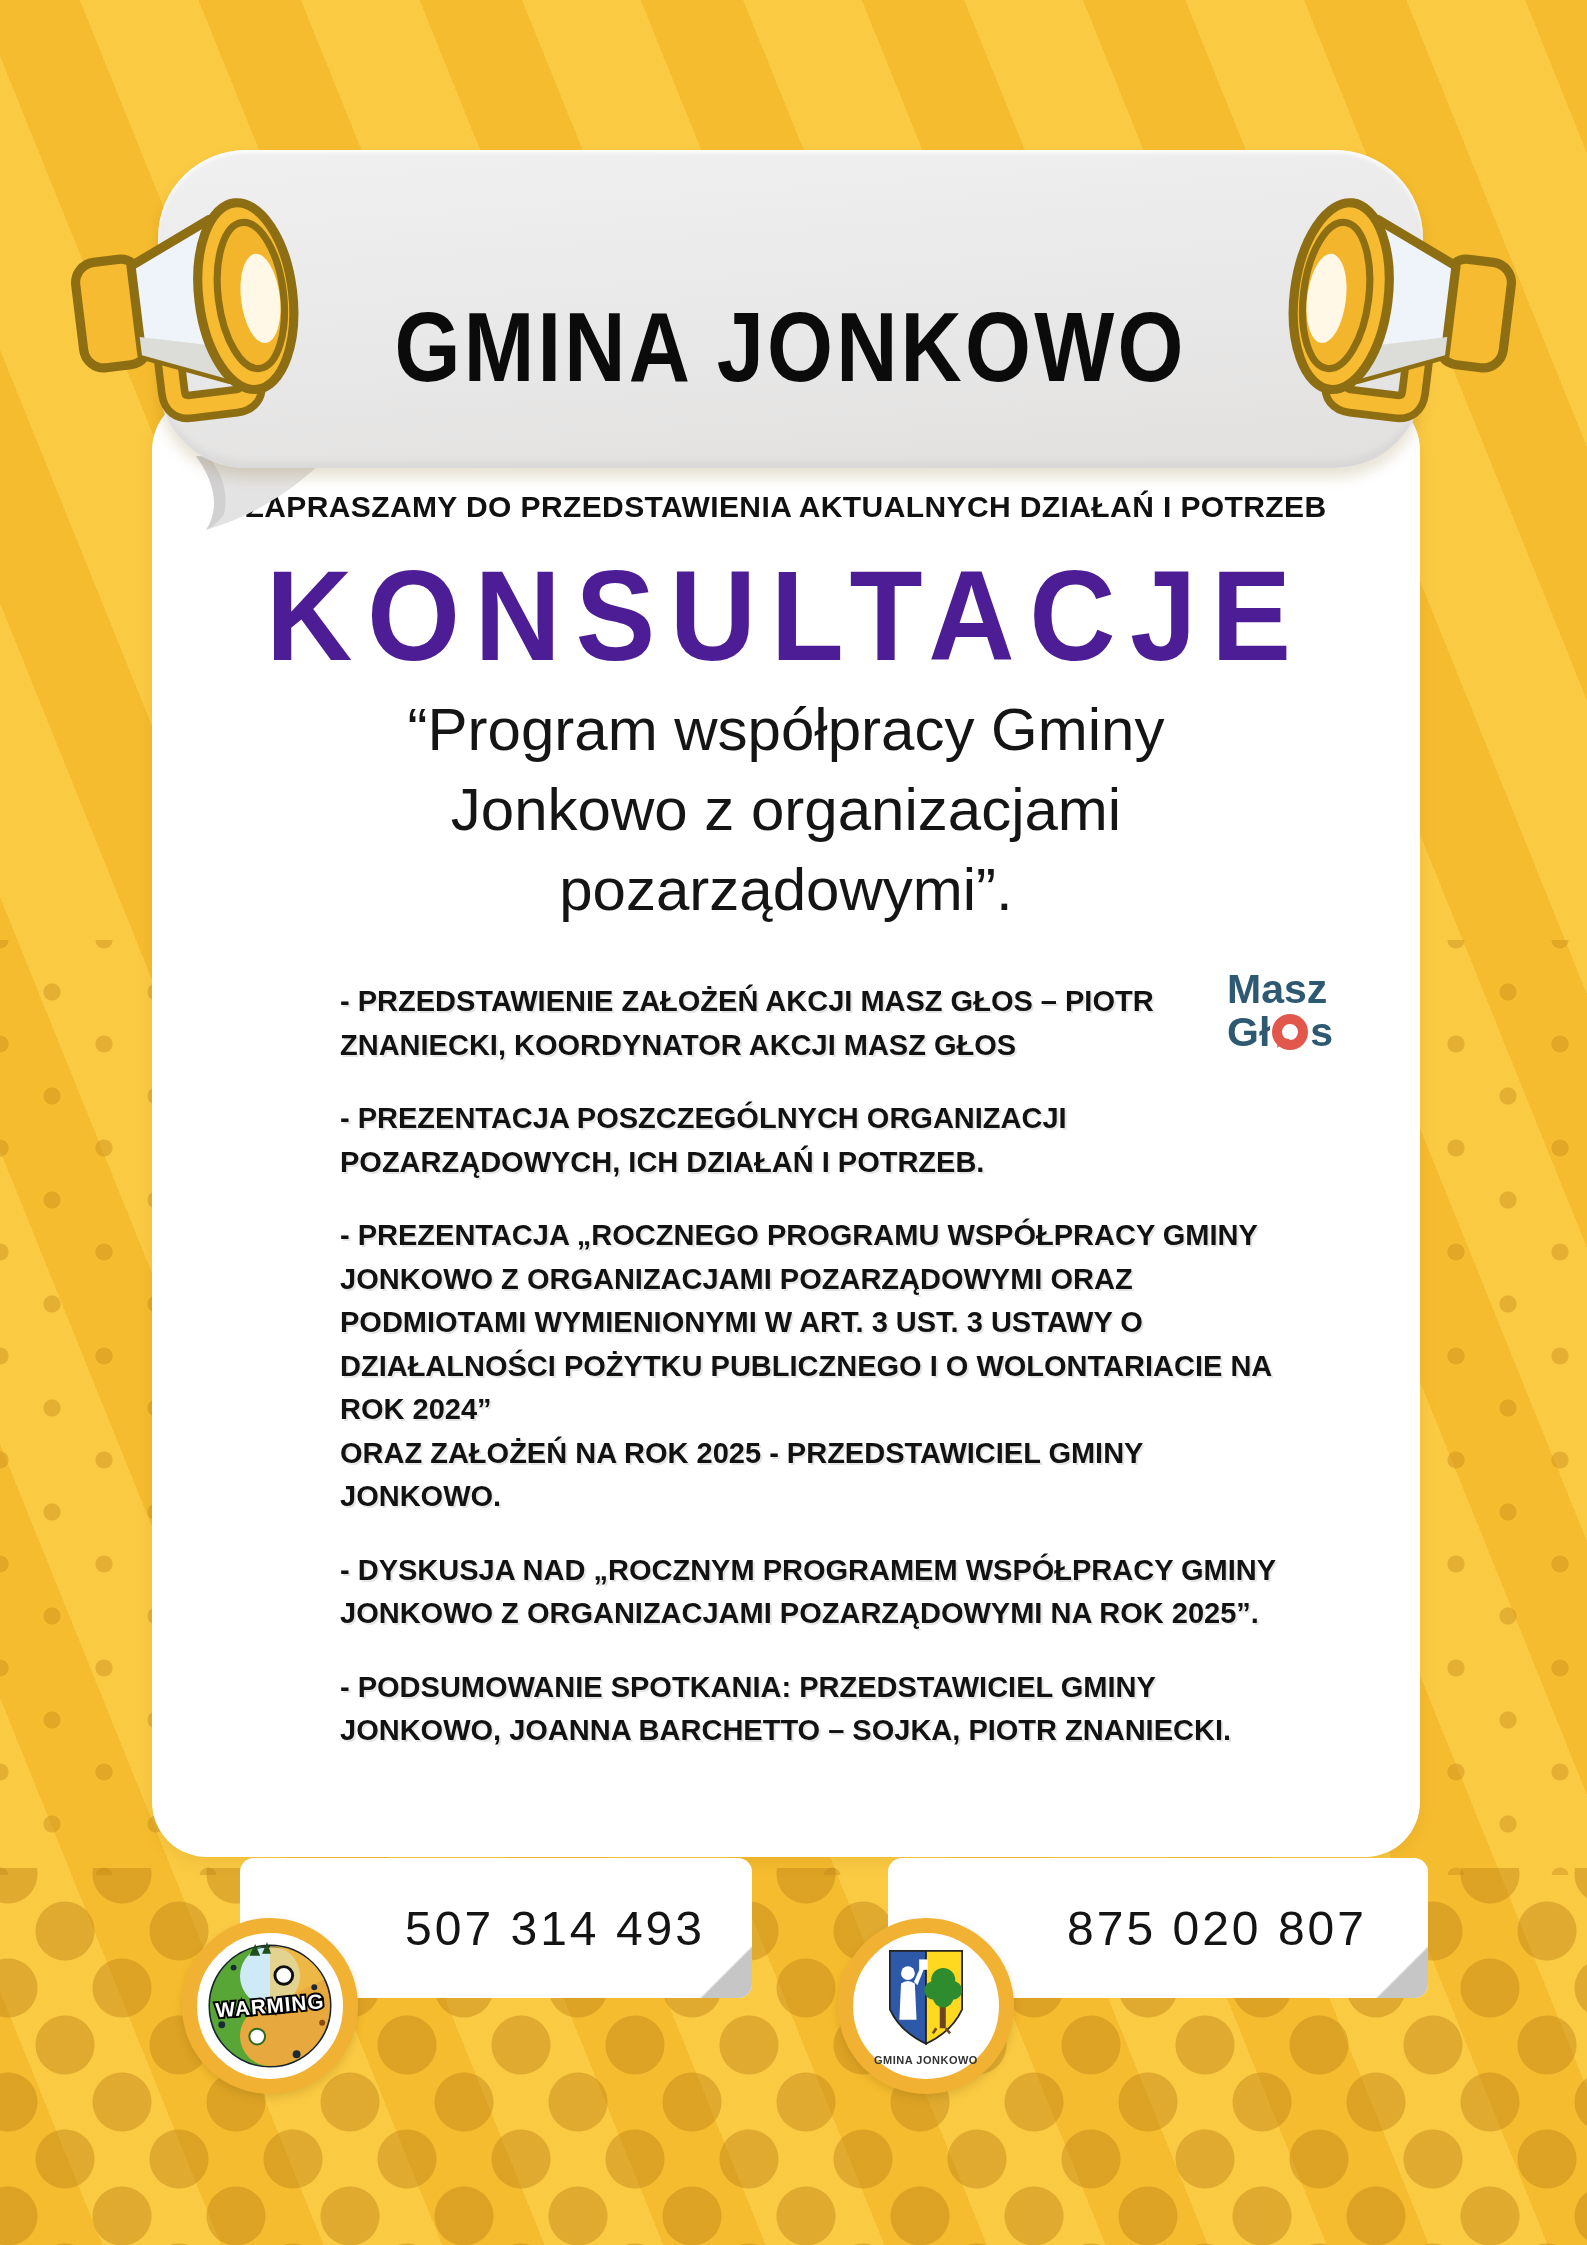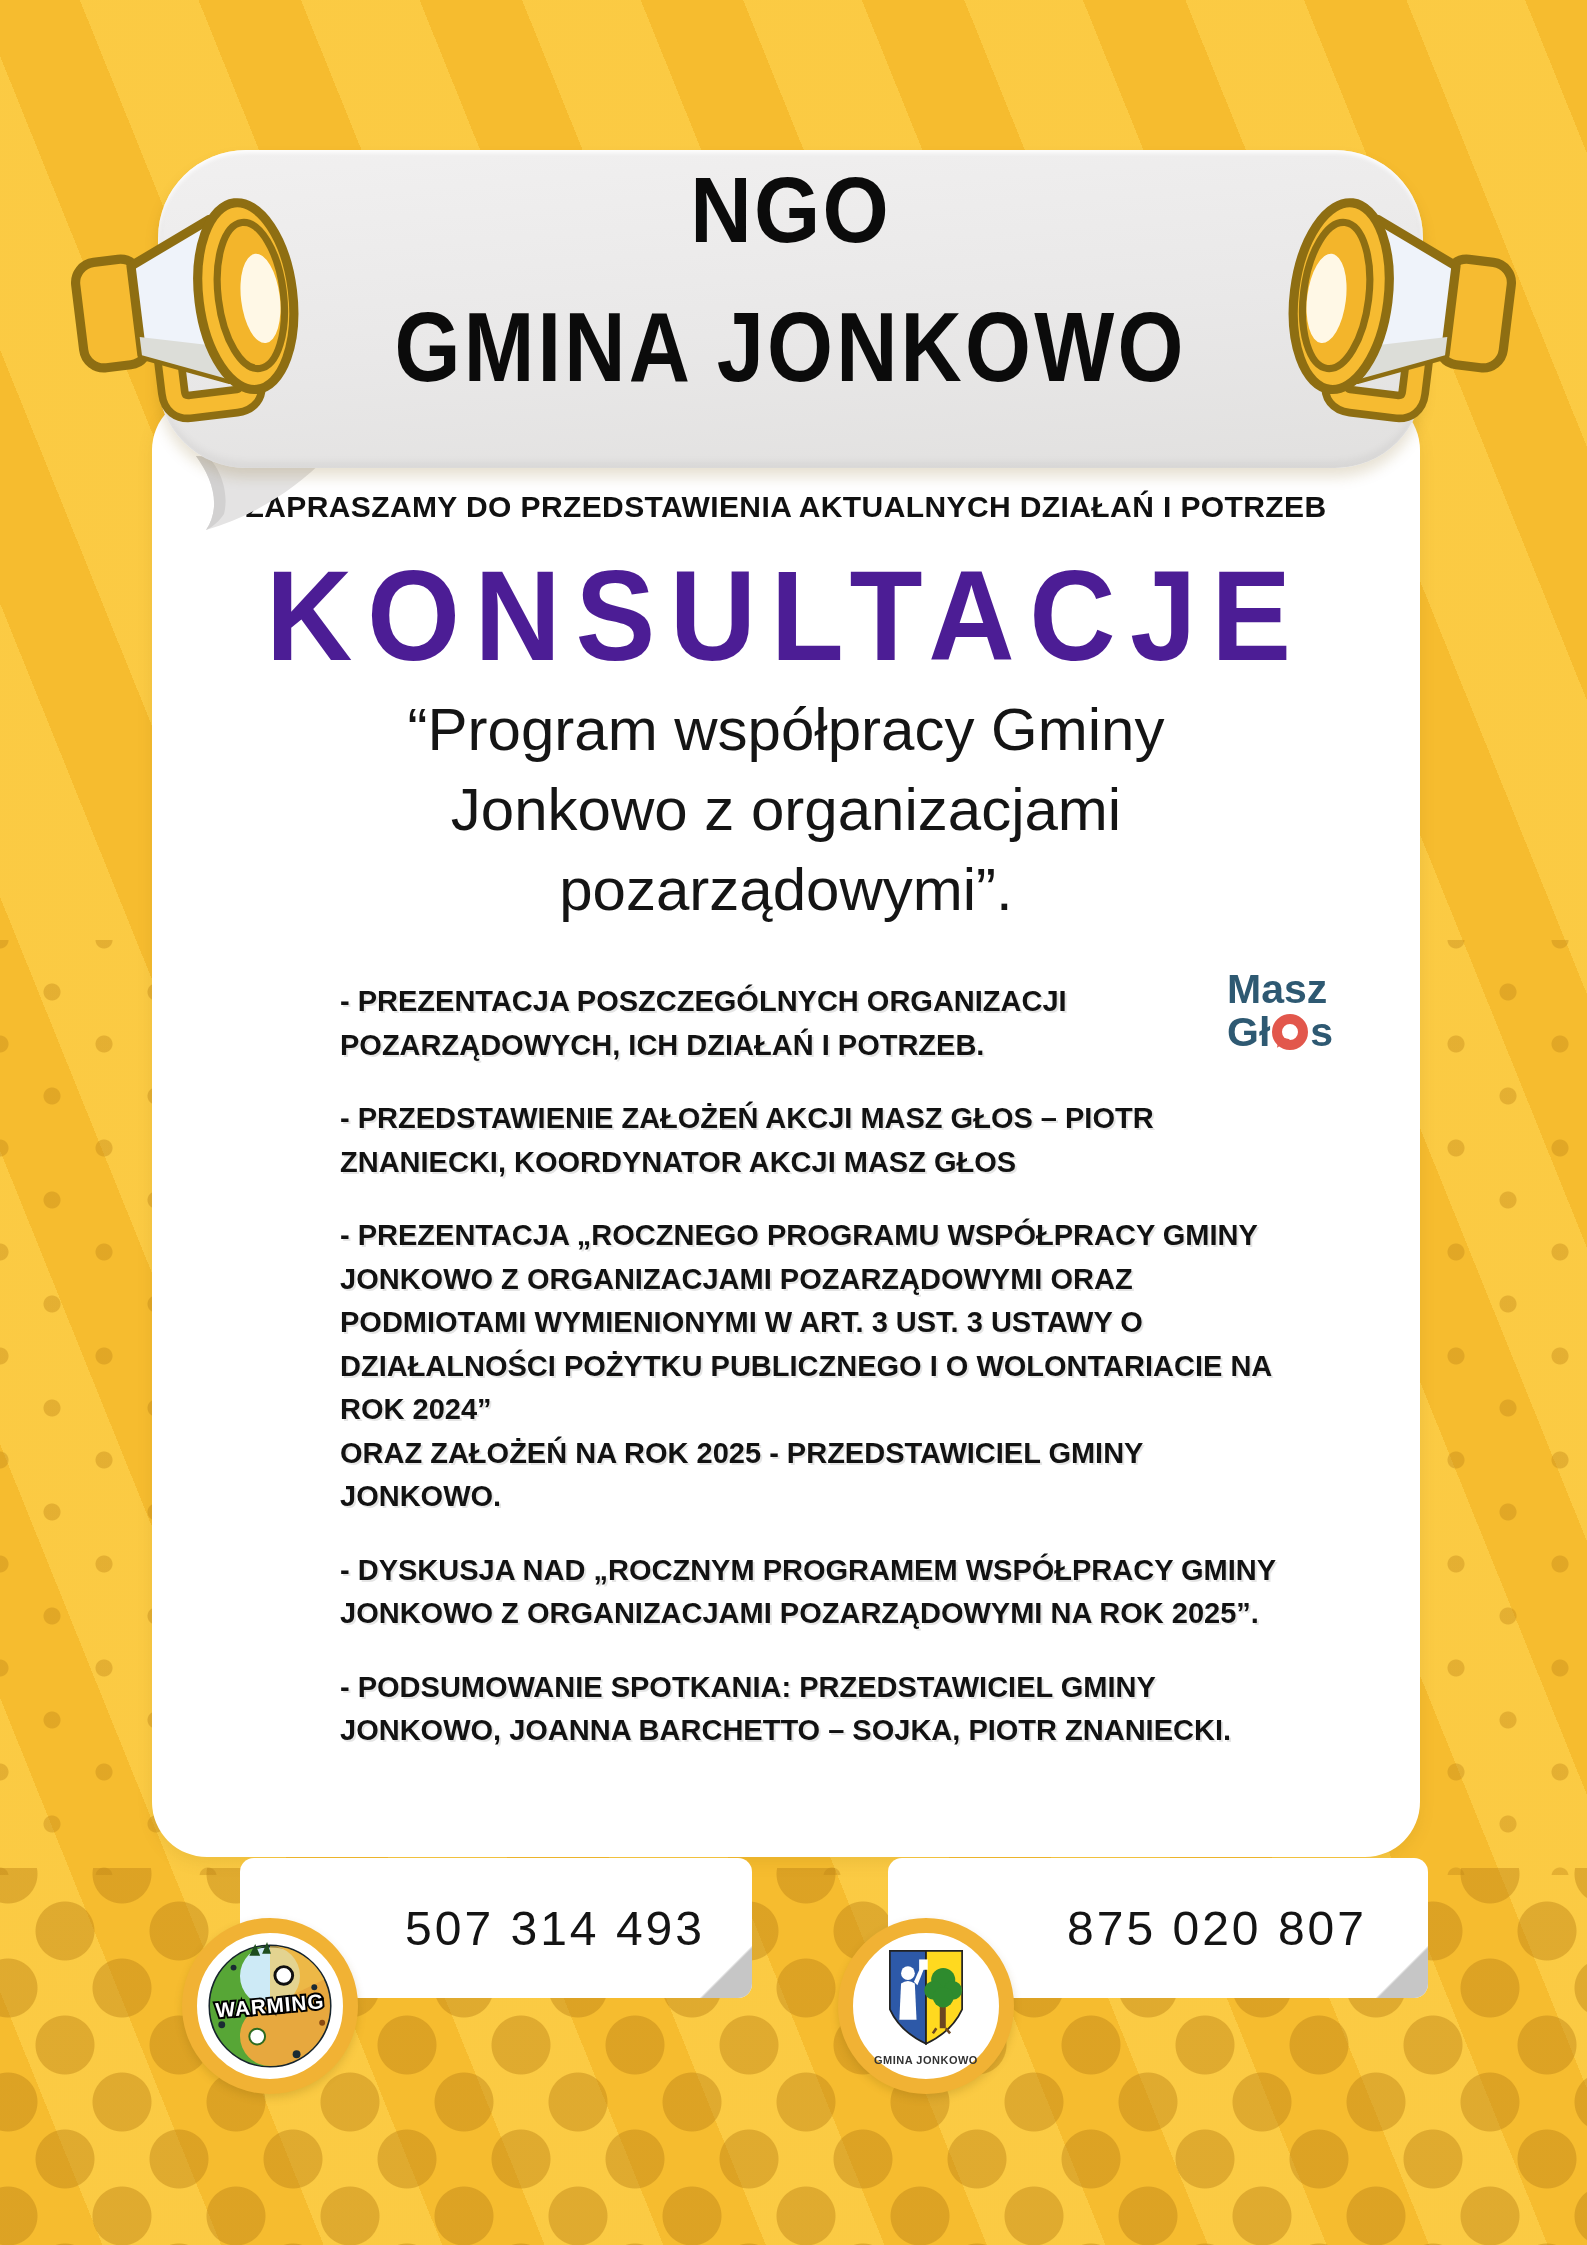--- a/index.html
+++ b/index.html
@@ -128,40 +128,39 @@
 <div class="bg-stripes"></div>
 <div class="dots-mid"></div>
 <div class="dots-big"></div>
 
 <div class="card">
   <div class="subtitle">ZAPRASZAMY DO PRZEDSTAWIENIA AKTUALNYCH DZIAŁAŃ I POTRZEB</div>
   <div class="heading"><span class="stretch">KONSULTACJE</span></div>
   <div class="quote">“Program współpracy Gminy Jonkowo z organizacjami pozarządowymi”.</div>
 
   <div class="agenda">
+    <div class="agenda-item first">- PRZEDSTAWIENIE ZAŁOŻEŃ AKCJI MASZ GŁOS – PIOTR ZNANIECKI, KOORDYNATOR AKCJI MASZ GŁOS</div>
     <div class="agenda-item">- PREZENTACJA POSZCZEGÓLNYCH ORGANIZACJI POZARZĄDOWYCH, ICH DZIAŁAŃ I POTRZEB.</div>
-    <div class="agenda-item first">- PRZEDSTAWIENIE ZAŁOŻEŃ AKCJI MASZ GŁOS – PIOTR ZNANIECKI, KOORDYNATOR AKCJI MASZ GŁOS</div>
     <div class="agenda-item">- PREZENTACJA „ROCZNEGO PROGRAMU WSPÓŁPRACY GMINY JONKOWO Z ORGANIZACJAMI POZARZĄDOWYMI ORAZ PODMIOTAMI WYMIENIONYMI W ART. 3 UST. 3 USTAWY O DZIAŁALNOŚCI POŻYTKU PUBLICZNEGO I O WOLONTARIACIE NA ROK 2024”
 ORAZ ZAŁOŻEŃ NA ROK 2025 - PRZEDSTAWICIEL GMINY JONKOWO.</div>
     <div class="agenda-item">- DYSKUSJA NAD „ROCZNYM PROGRAMEM WSPÓŁPRACY GMINY JONKOWO Z ORGANIZACJAMI POZARZĄDOWYMI NA ROK 2025”.</div>
     <div class="agenda-item">- PODSUMOWANIE SPOTKANIA: PRZEDSTAWICIEL GMINY JONKOWO, JOANNA BARCHETTO – SOJKA, PIOTR ZNANIECKI.</div>
   </div>
 
   <div class="masz-logo">
     <div>Masz</div>
     <div><span>Gł</span><span class="mg-o"></span><span>s</span></div>
   </div>
 </div>
 
 <svg class="bubble-tail" width="140" height="80" viewBox="0 0 140 80">
   <path d="M6,0 L134,4 C108,30 66,60 16,74 C32,50 22,22 6,0 Z" fill="#E4E3E3"></path>
   <path d="M6,0 C22,22 32,50 16,74 C24,70 30,64 34,58 C40,34 28,10 18,1 Z" fill="#D2D1D1"></path>
 </svg>
 <div class="bubble">
-  <div class="bubble-line bubble-line1"><span class="stretch">NGO</span></div>
   <div class="bubble-line bubble-line2"><span class="stretch">GMINA JONKOWO</span></div>
 </div>
 
 <svg class="megaphone left" width="245" height="235" viewBox="0 0 240 230">
   <g transform="rotate(-7 120 115)" stroke="#8E6E12" stroke-linejoin="round">
     <path d="M96,148 L96,188 Q96,204 112,204 L156,204 Q172,204 172,188 L172,150" fill="none" stroke-width="30"></path>
     <path d="M96,148 L96,188 Q96,204 112,204 L156,204 Q172,204 172,188 L172,150" fill="none" stroke="#F6BB31" stroke-width="15"></path>
     <rect x="14" y="52" width="64" height="104" rx="20" fill="#F6BB31" stroke-width="9"></rect>
     <path d="M70,60 L152,24 L152,182 L70,148 Z" fill="#EFF3FA" stroke-width="9"></path>
     <path d="M70,130 L152,150 L152,182 L70,148 Z" fill="#DCDDD8" stroke="none"></path>

